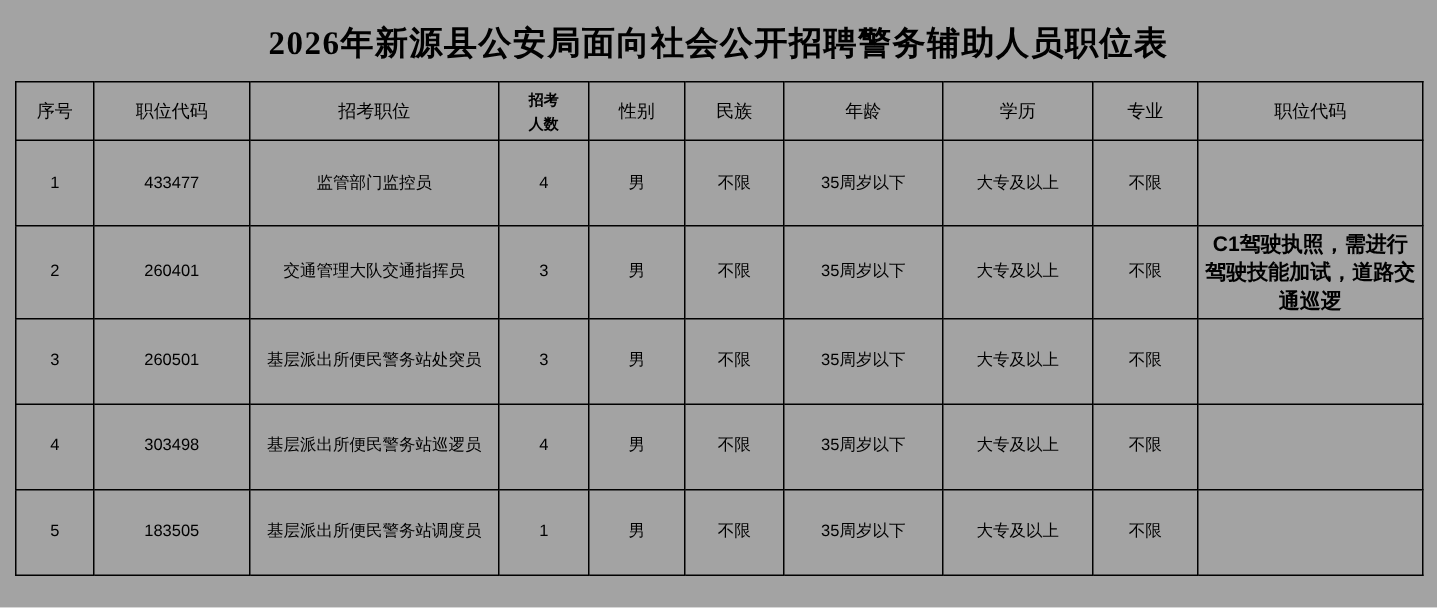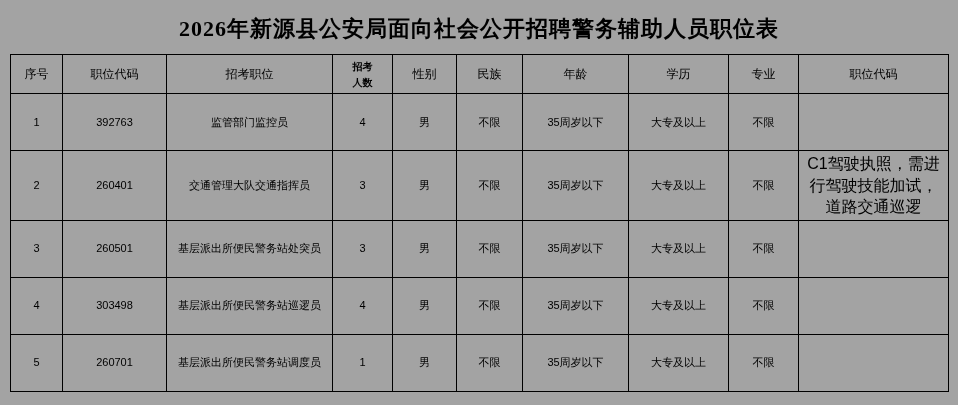--- a/index.html
+++ b/index.html
@@ -63,24 +63,25 @@
   .col-position { width: 166px; }
   .col-count    { width: 60px; }
   .col-gender   { width: 64px; }
   .col-nation   { width: 66px; }
   .col-age      { width: 106px; }
   .col-edu      { width: 100px; }
   .col-major    { width: 70px; }
   .col-other    { width: 150px; }
   .cell-other {
     text-align: left;
-    font-size: 16px;
+    font-size: 14px;
     padding-left: 5px;
     padding-right: 5px;
     line-height: 1.5;
+    font-weight: bold;
   }
   .hdr-count {
     font-size: 10px;
     line-height: 1.2;
     font-weight: bold;
   }
 </style>
 </head>
 <body>
 
@@ -115,21 +116,21 @@
           <th>民族</th>
           <th>年龄</th>
           <th>学历</th>
           <th>专业</th>
           <th>职位代码</th>
         </tr>
       </thead>
       <tbody>
         <tr>
           <td>1</td>
-          <td>392763</td>
+          <td>433477</td>
           <td>监管部门监控员</td>
           <td>4</td>
           <td>男</td>
           <td>不限</td>
           <td>35周岁以下</td>
           <td>大专及以上</td>
           <td>不限</td>
           <td class="cell-other"></td>
         </tr>
         <tr>
@@ -163,21 +164,21 @@
           <td>4</td>
           <td>男</td>
           <td>不限</td>
           <td>35周岁以下</td>
           <td>大专及以上</td>
           <td>不限</td>
           <td class="cell-other"></td>
         </tr>
         <tr>
           <td>5</td>
-          <td>260701</td>
+          <td>183505</td>
           <td>基层派出所便民警务站调度员</td>
           <td>1</td>
           <td>男</td>
           <td>不限</td>
           <td>35周岁以下</td>
           <td>大专及以上</td>
           <td>不限</td>
           <td class="cell-other"></td>
         </tr>
       </tbody>

